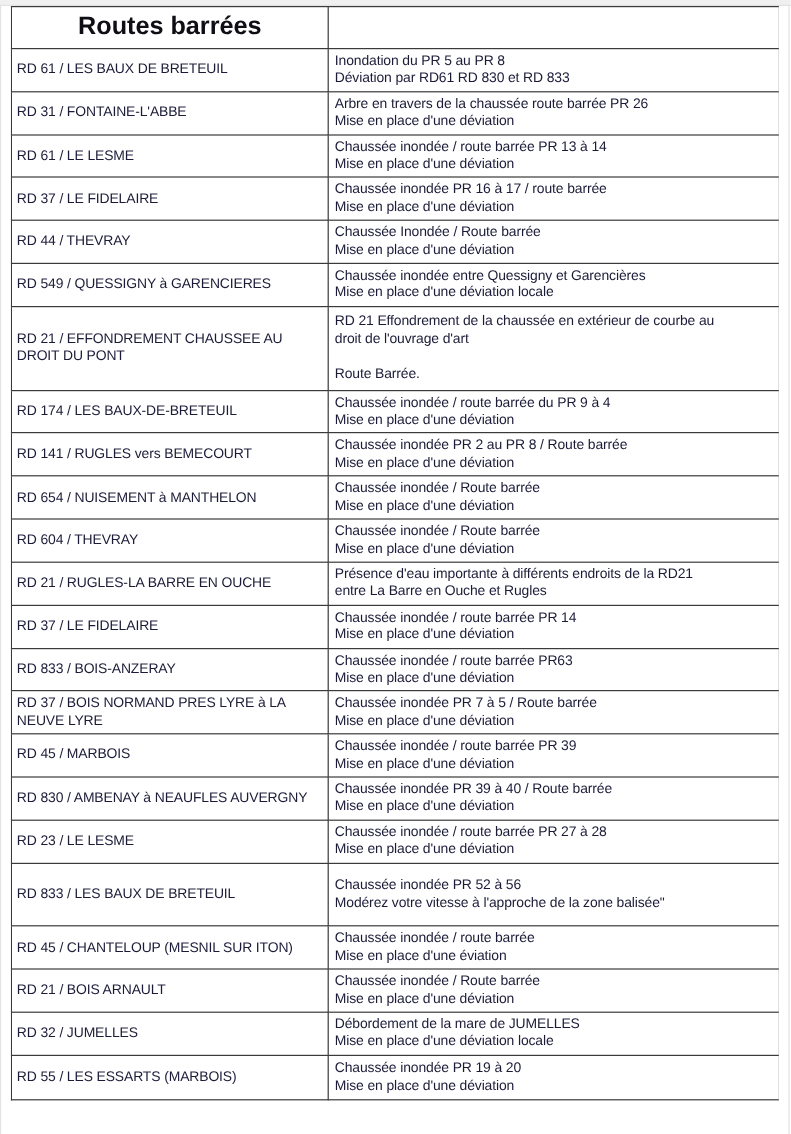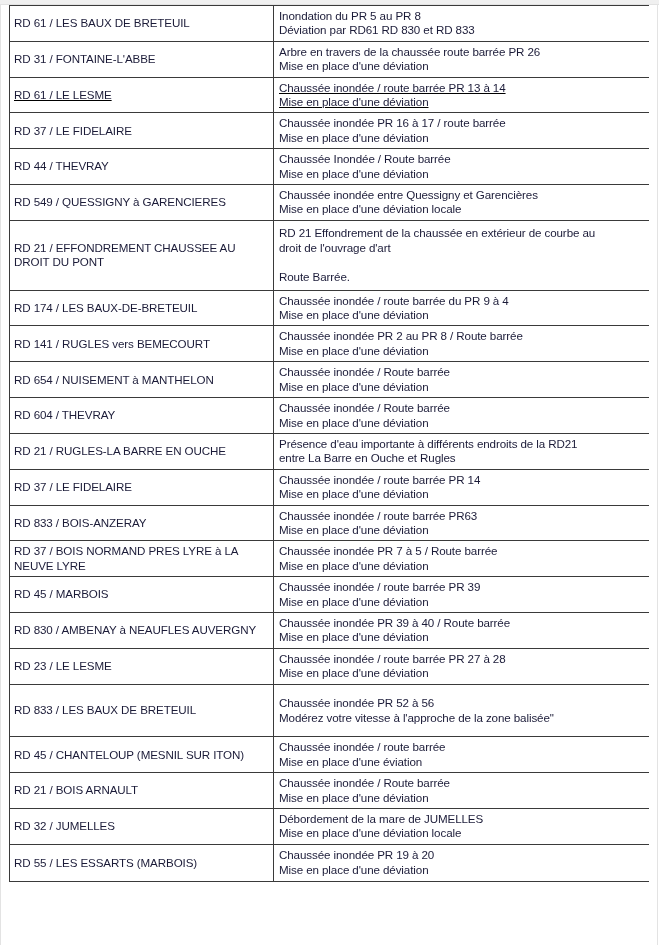--- a/index.html
+++ b/index.html
@@ -103,20 +103,28 @@
   <div class="edge-rule left"></div>
   <div class="edge-rule right"></div>
 
   <div class="table-wrap">
     <table class="routes">
       <colgroup>
         <col class="c-road">
         <col class="c-info">
       </colgroup>
       <tbody id="table-body">
+        <tr class="header-row">
+          <td>
+            <div class="header-title">Routes barrées</div>
+          </td>
+          <td class="header-blank">
+            <div class="cell-pad info blank"></div>
+          </td>
+        </tr>
           <tr style="height: 35.8px;">
             <td class="road">
               <div class="cell-pad">RD 61 / LES BAUX DE BRETEUIL</div>
             </td>
             <td class="info">
               <div class="cell-pad info">
                 <span class="line">Inondation du PR 5 au PR 8</span>
                 <span class="line">Déviation par RD61 RD 830 et RD 833</span>
               </div>
             </td>
@@ -125,21 +133,21 @@
             <td class="road">
               <div class="cell-pad">RD 31 / FONTAINE-L'ABBE</div>
             </td>
             <td class="info">
               <div class="cell-pad info">
                 <span class="line">Arbre en travers de la chaussée route barrée PR 26</span>
                 <span class="line">Mise en place d'une déviation</span>
               </div>
             </td>
           </tr>
-          <tr style="height: 35.8px; text-decoration: underline;">
+          <tr style="height: 35.8px;">
             <td class="road">
               <div class="cell-pad">RD 61 / LE LESME</div>
             </td>
             <td class="info">
               <div class="cell-pad info">
                 <span class="line">Chaussée inondée / route barrée PR 13 à 14</span>
                 <span class="line">Mise en place d'une déviation</span>
               </div>
             </td>
           </tr>

